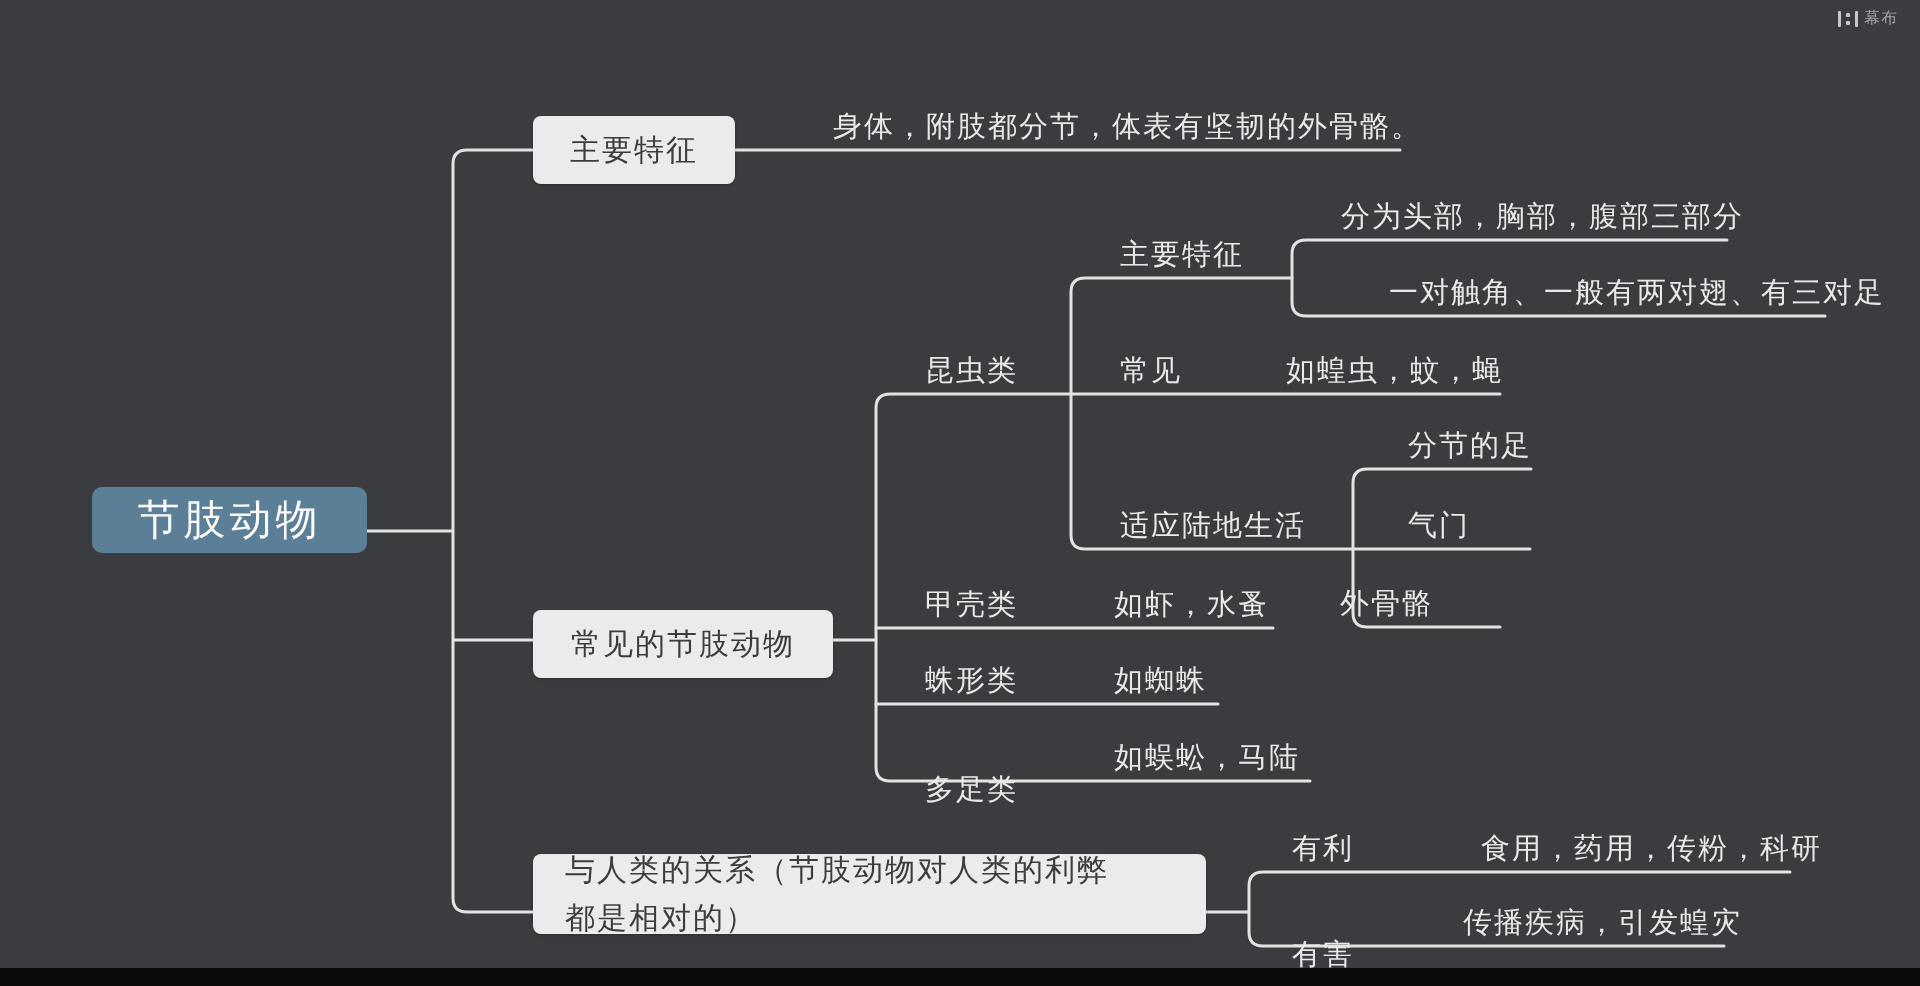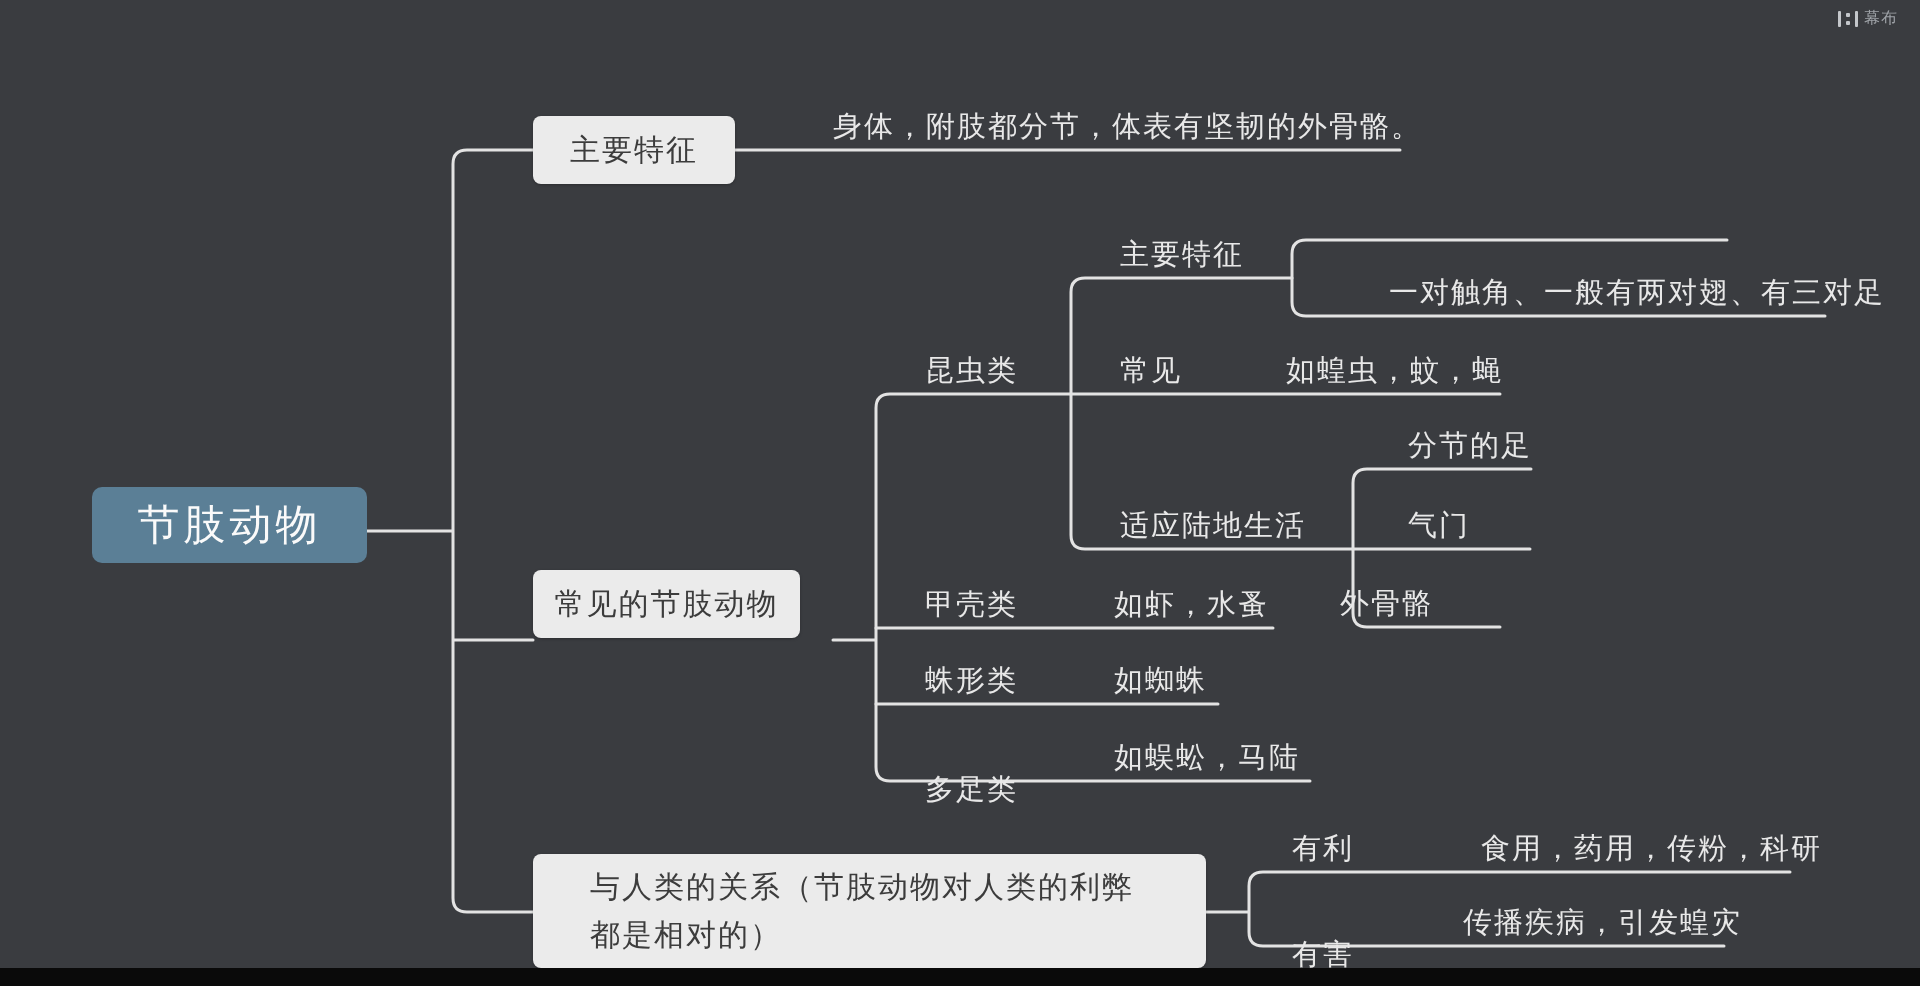--- a/index.html
+++ b/index.html
@@ -26,38 +26,38 @@
     position:absolute;
     background:var(--node-fill);
     color:var(--node-text);
     border-radius:8px;
     display:flex;align-items:center;justify-content:center;
     font-size:30px;letter-spacing:2px;
     box-shadow:0 1px 3px rgba(0,0,0,0.25);
   }
   .rootbox{
     position:absolute;
-    left:92px;top:487px;width:275px;height:76px;
+    left:92px;top:487px;width:275px;height:66px;
     background:var(--root-fill);
     color:#fafafa;
     border-radius:10px;
     display:flex;align-items:center;justify-content:center;
     font-size:42px;letter-spacing:4px;
   }
   .leaf{
     position:absolute;
     color:var(--leaf-text);
     font-size:29px;letter-spacing:2px;
     white-space:nowrap;
     line-height:36px;
   }
   .branch3{
-    left:533px;top:854px;width:673px;height:114px;
+    left:533px;top:854px;width:673px;height:80px;
     justify-content:flex-start;
-    padding-left:57px;
+    padding-left:32px;
   }
   .branch3 .wrap{
     width:560px;
     font-size:30px;line-height:48px;letter-spacing:2px;
   }
   .logo{
     position:absolute;right:22px;top:8px;
     display:flex;align-items:center;gap:6px;
     color:#b9bcc0;
   }
@@ -89,26 +89,27 @@
 
   <div class="rootbox">
     <span>节肢动物</span>
   </div>
 
   <div class="nodebox" style="left:533px;top:116px;width:202px;height:68px;">
     <span>主要特征</span>
   </div>
   <div class="leaf" style="left:833px;top:108px;">身体，附肢都分节，体表有坚韧的外骨骼。</div>
 
-  <div class="nodebox" style="left:533px;top:570px;width:267px;height:68px;">
+  <div class="nodebox" style="left:533px;top:610px;width:300px;height:68px;">
     <span>常见的节肢动物</span>
   </div>
 
   <div class="leaf" style="left:925px;top:352px;">昆虫类</div>
   <div class="leaf" style="left:1120px;top:236px;">主要特征</div>
+  <div class="leaf" style="left:1341px;top:198px;">分为头部，胸部，腹部三部分</div>
   <div class="leaf" style="left:1341px;top:274px;margin-left:48px;">一对触角、一般有两对翅、有三对足</div>
   <div class="leaf" style="left:1120px;top:352px;">常见</div>
   <div class="leaf" style="left:1286px;top:352px;">如蝗虫，蚊，蝇</div>
   <div class="leaf" style="left:1120px;top:507px;">适应陆地生活</div>
   <div class="leaf" style="left:1408px;top:427px;">分节的足</div>
   <div class="leaf" style="left:1408px;top:507px;">气门</div>
   <div class="leaf" style="left:1340px;top:585px;">外骨骼</div>
 
   <div class="leaf" style="left:925px;top:586px;">甲壳类</div>
   <div class="leaf" style="left:1114px;top:586px;">如虾，水蚤</div>

